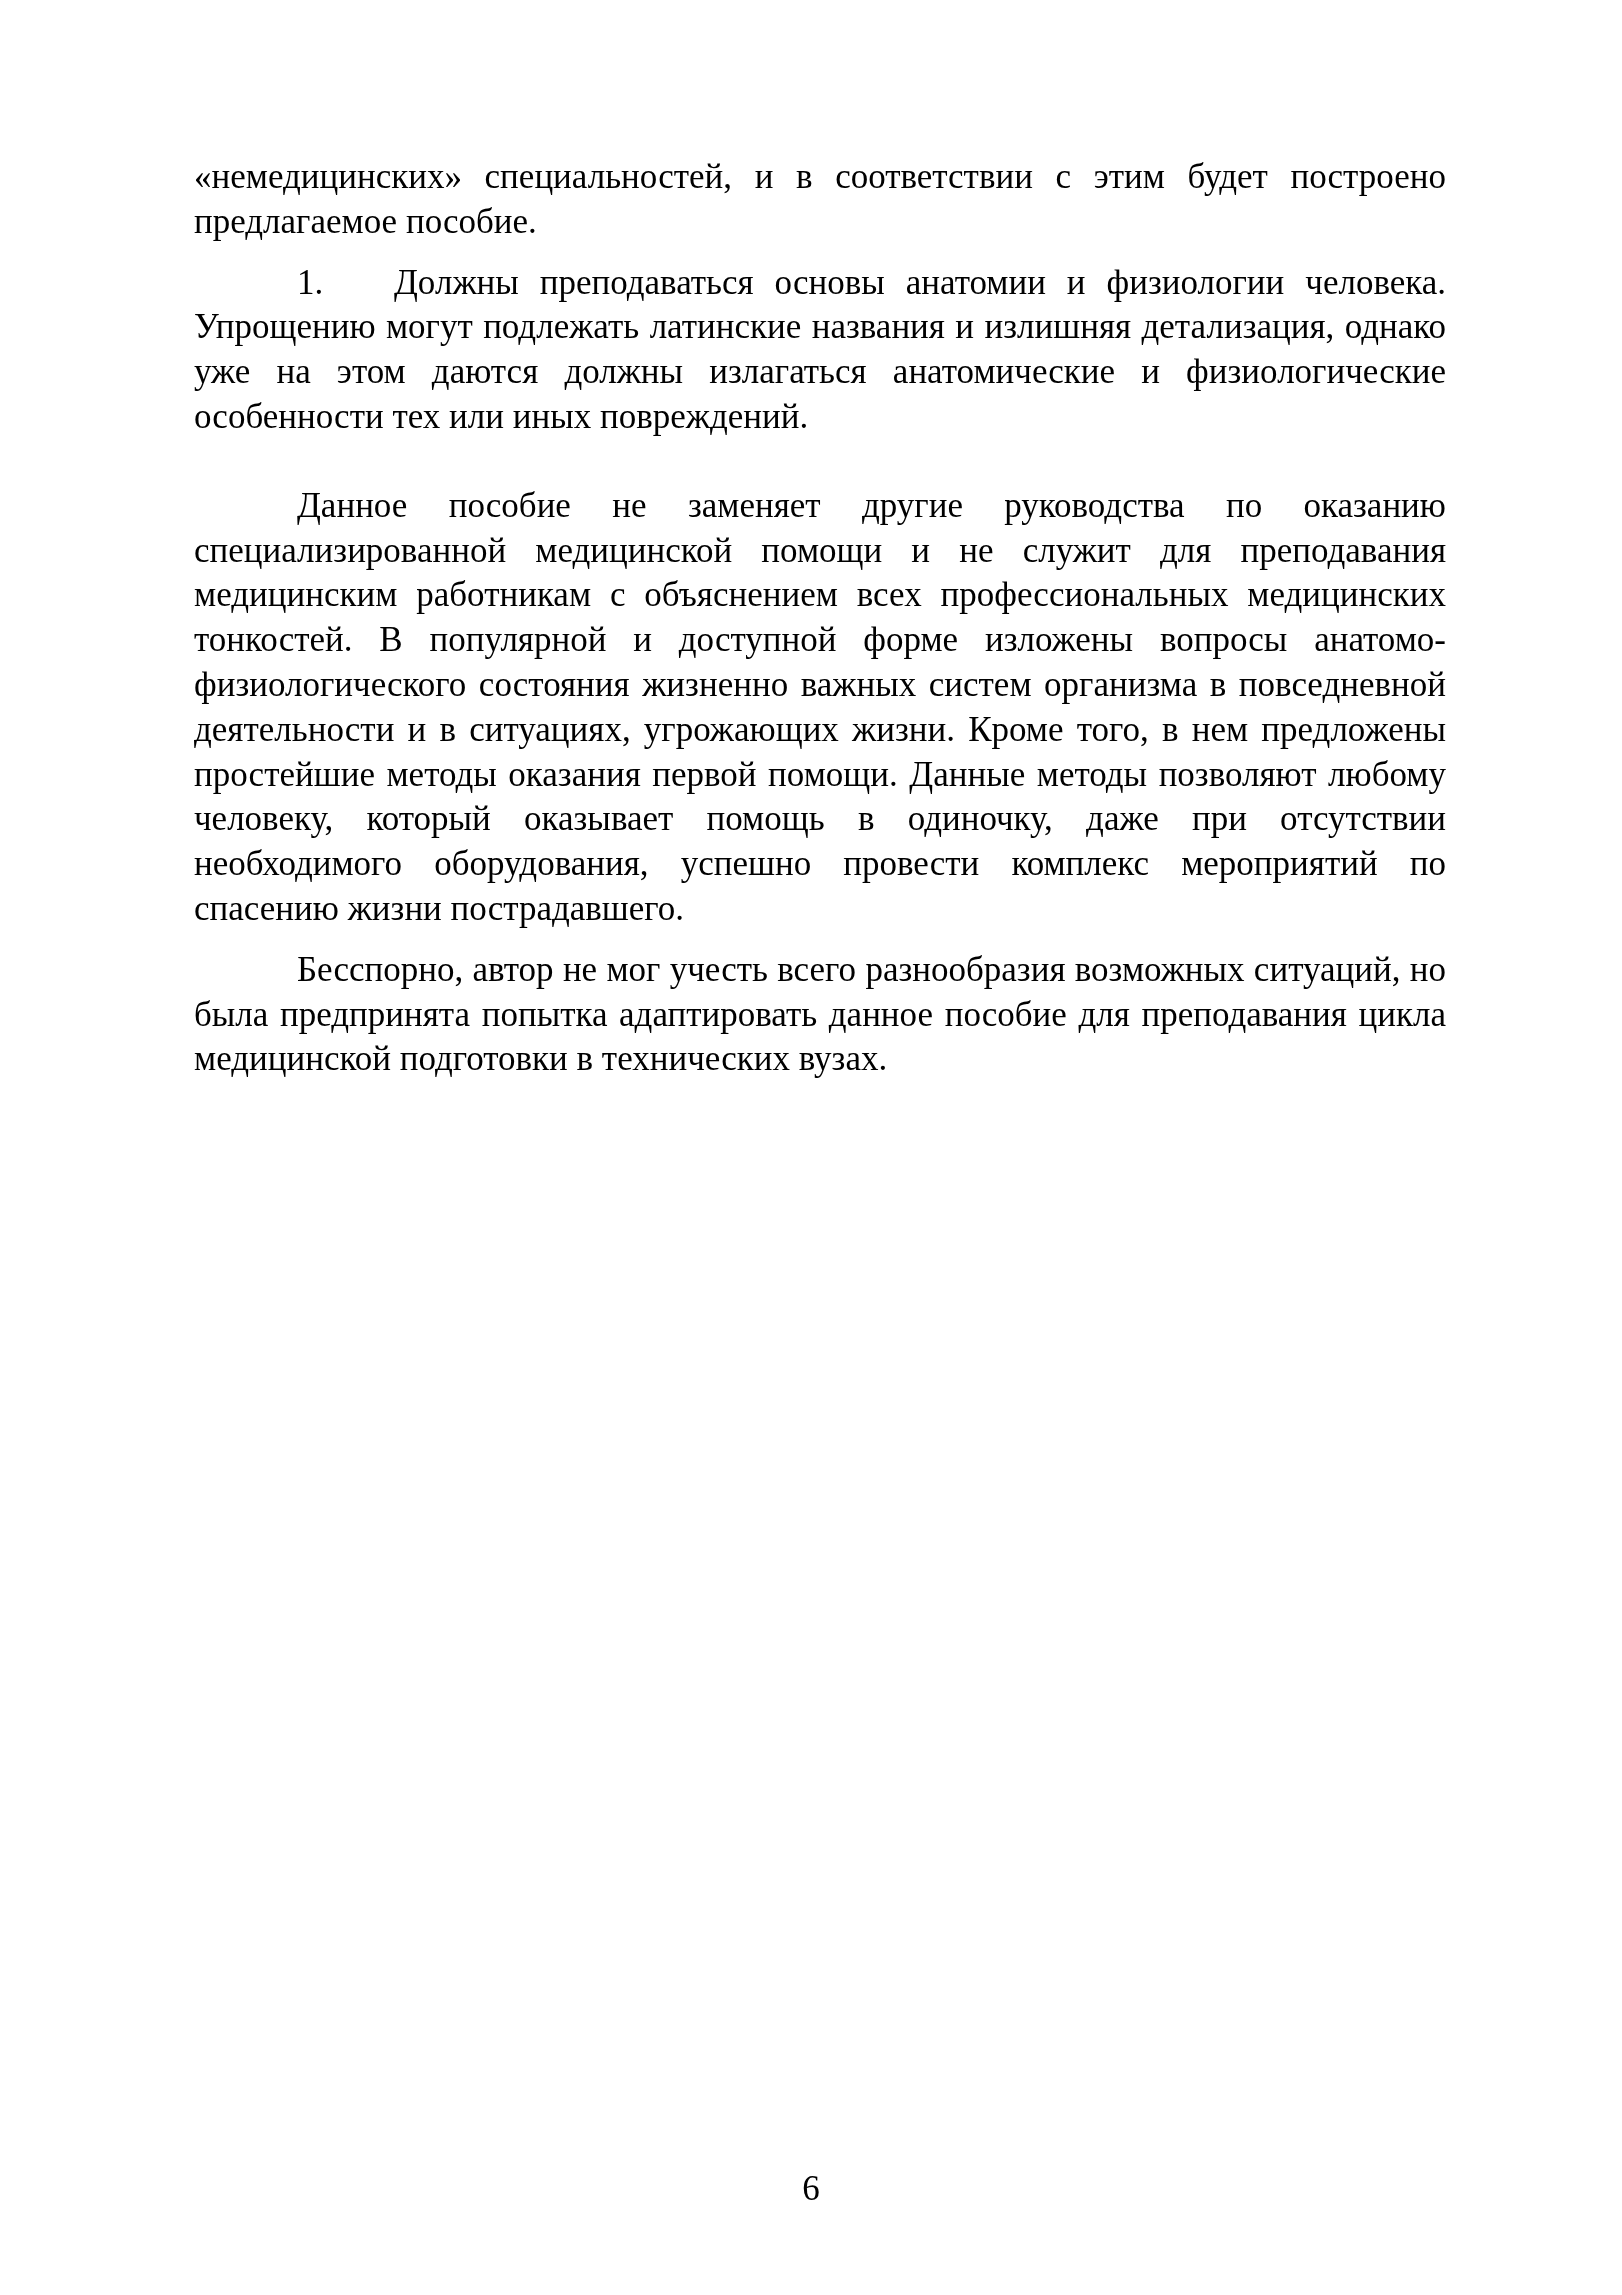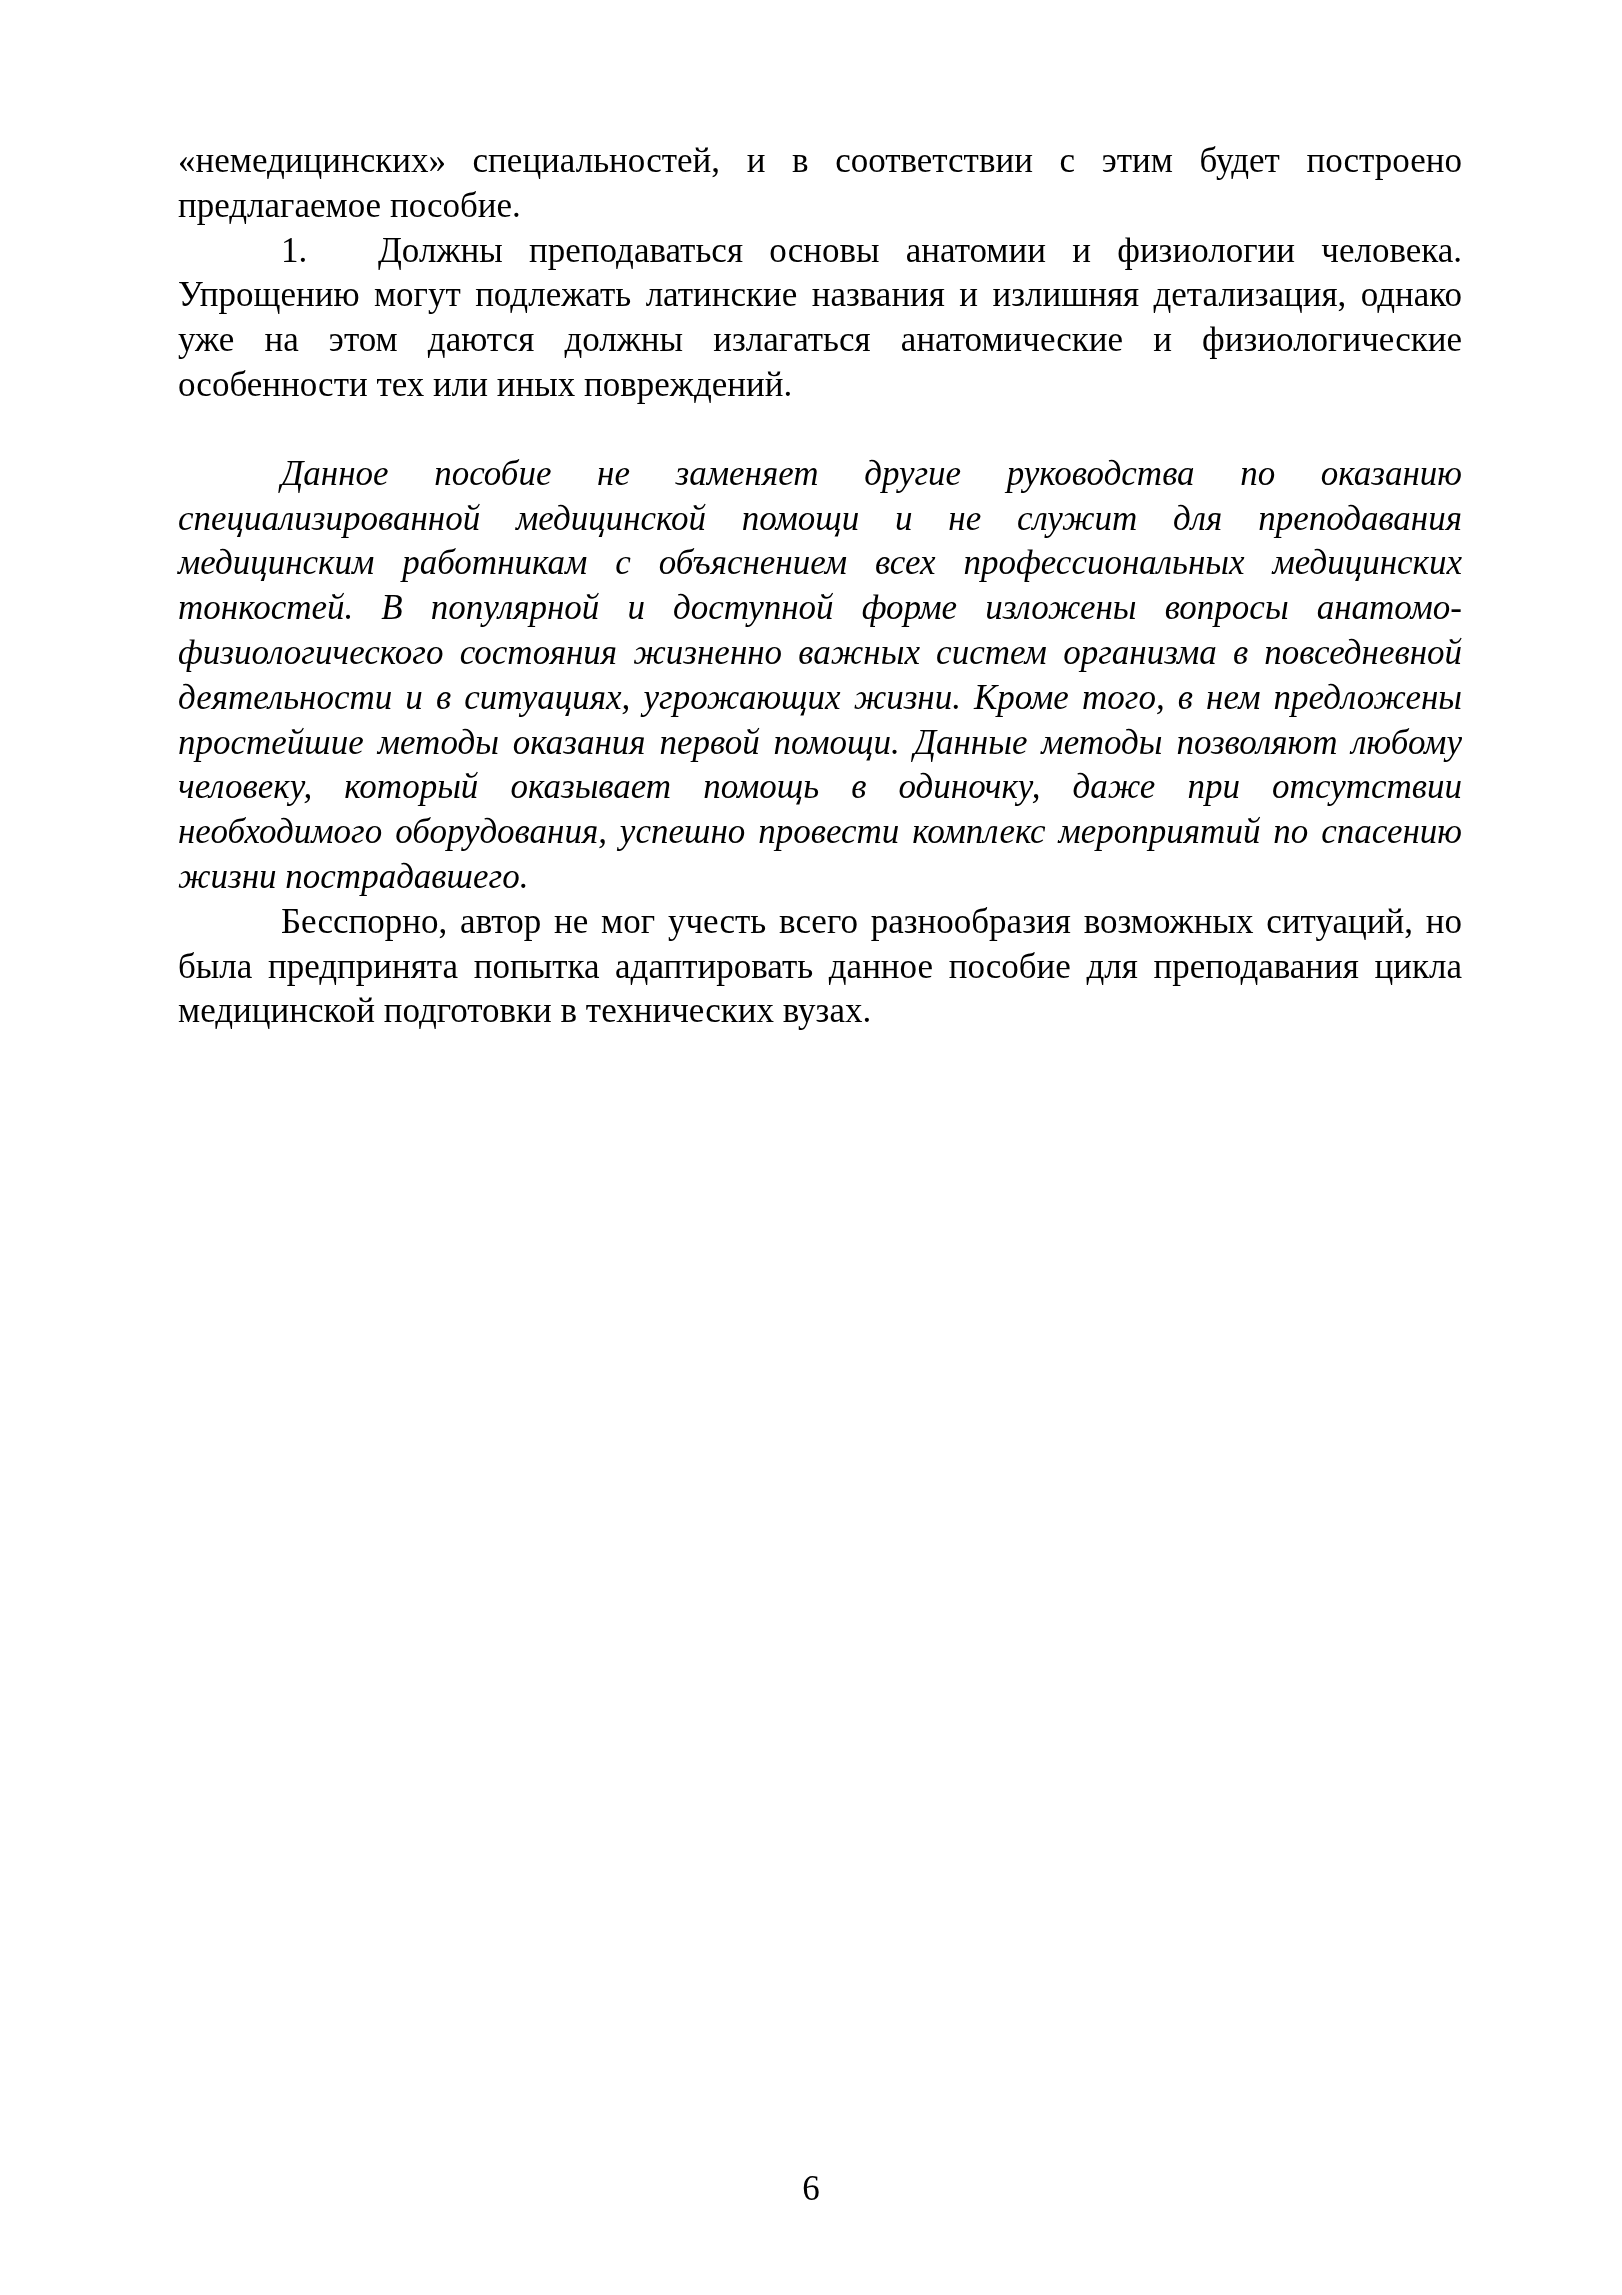--- a/index.html
+++ b/index.html
@@ -19,29 +19,28 @@
   .content {
     position: absolute;
     top: 139px;
     left: 178px;
     width: 1284px;
     font-size: 35px;
     line-height: 1.28;
     text-align: justify;
   }
   .para {
-    margin: 0;
+    margin: 16px;
     text-indent: 103px;
   }
   .para.no-indent {
     text-indent: 0;
   }
   .para.gap-above {
     margin-top: 44px;
-    font-style: italic;
   }
   .num {
     display: inline-block;
     width: 97px;
     text-indent: 0;
   }
   .page-number {
     position: absolute;
     bottom: 86px;
     left: 0;

